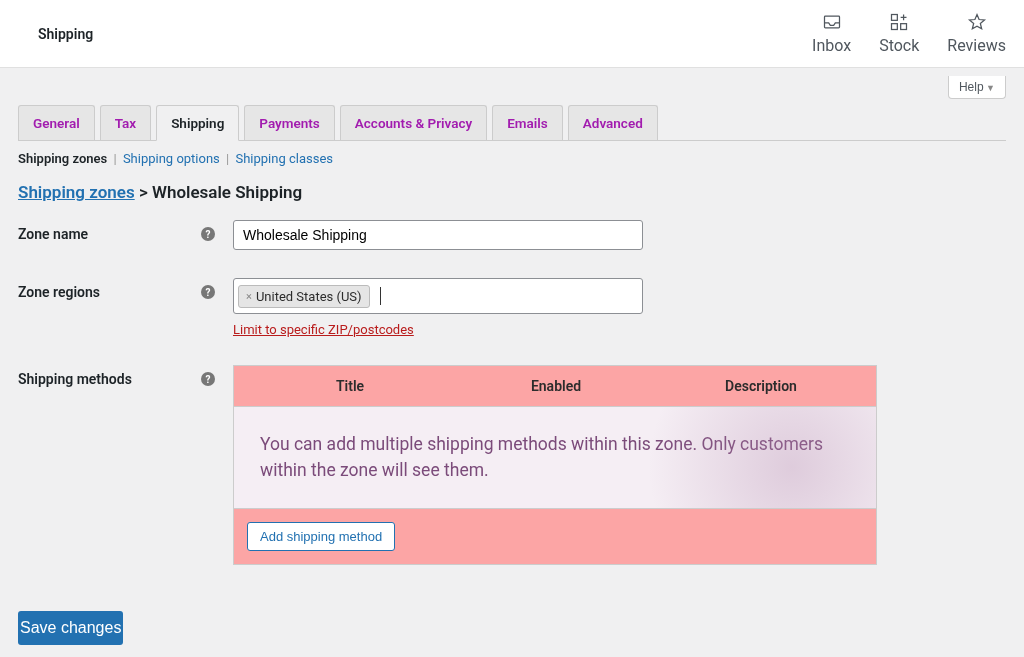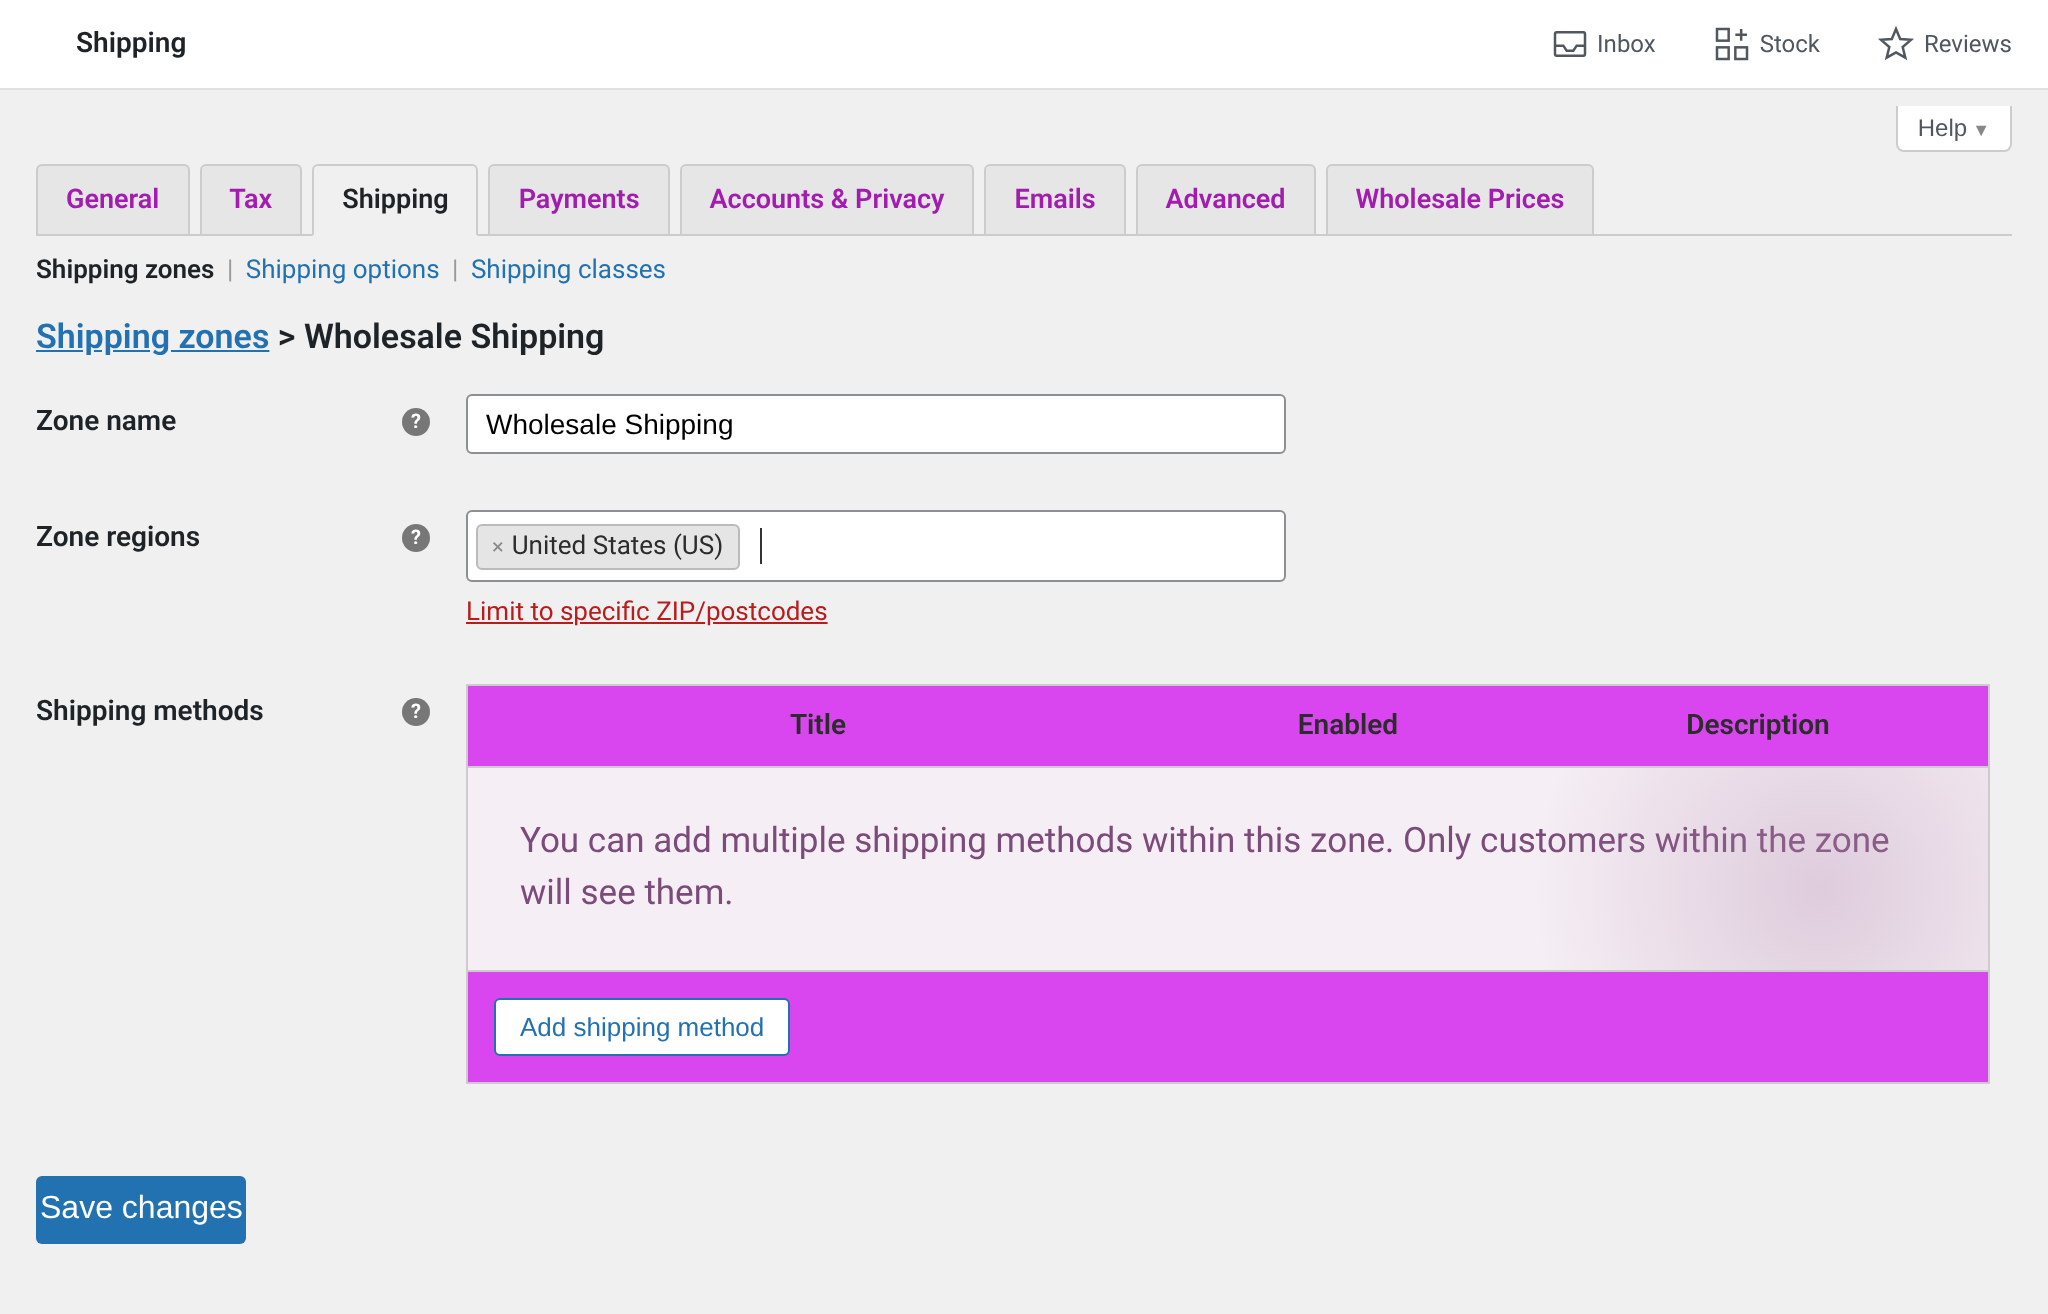--- a/index.html
+++ b/index.html
@@ -1,20 +1,20 @@
 <!DOCTYPE html>
 <html><head>
 <meta charset="utf-8">
 <style>
 * { box-sizing: border-box; margin: 0; padding: 0; }
 body { font-family: -apple-system, BlinkMacSystemFont, "Segoe UI", Roboto, sans-serif; font-size: 13px; color: #2c2c2c; background: #f0f0f1; width: 1024px; }
 .top-bar { background: #fff; display: flex; justify-content: space-between; align-items: center; padding: 12px 18px 12px 38px; border-bottom: 1px solid #e0e0e0; }
 .top-bar-title { font-weight: 600; font-size: 14px; color: #1d2327; }
 .top-bar-actions { display: flex; gap: 28px; }
-.top-action { display: flex; flex-direction: row; align-items: center; gap: 4px; color: #50575e; font-size: 12px; cursor: pointer; }
+.top-action { display: flex; flex-direction: column; align-items: center; gap: 4px; color: #50575e; font-size: 16px; cursor: pointer; }
 .top-action svg { width: 20px; height: 20px; fill: none; stroke: #50575e; stroke-width: 1.5; }
 .help-row { display: flex; justify-content: flex-end; padding: 8px 18px 0 18px; }
 .help-btn { background: #fff; border: 1px solid #ccc; border-top: none; padding: 4px 10px; font-size: 12px; color: #50575e; cursor: pointer; border-radius: 0 0 4px 4px; }
 .help-btn::after { content: " ▼"; font-size: 9px; color: #888; }
 .main { padding: 0 18px 20px 18px; }
 .tabs { display: flex; border-bottom: 1px solid #ccc; margin-top: 6px; }
 .tab { background: #e6e6e6; border: 1px solid #ccc; border-bottom: none; padding: 9px 14px; margin-right: 5px; font-size: 13.5px; font-weight: 600; color: #a21caf; cursor: pointer; border-radius: 3px 3px 0 0; }
 .tab.active { background: #f0f0f1; border-bottom: 1px solid #f0f0f1; margin-bottom: -1px; color: #1d2327; }
 .subtabs { padding: 10px 0; font-size: 13px; }
 .subtabs .sub { color: #2271b1; text-decoration: none; cursor: pointer; }
@@ -25,21 +25,21 @@
 .form-row { display: flex; align-items: flex-start; margin-bottom: 28px; }
 .form-label { width: 215px; font-size: 14px; font-weight: 600; color: #1d2327; padding-top: 6px; display: flex; align-items: center; justify-content: space-between; padding-right: 18px; }
 .help-icon { width: 14px; height: 14px; border-radius: 50%; background: #777; color: #fff; font-size: 10px; font-weight: bold; display: inline-flex; align-items: center; justify-content: center; cursor: help; }
 .form-field { flex: 0 0 auto; }
 .text-input { width: 410px; padding: 6px 9px; font-size: 14px; border: 1px solid #8c8f94; border-radius: 3px; background: #fff; }
 .region-box { width: 410px; min-height: 36px; padding: 4px; border: 1px solid #8c8f94; border-radius: 3px; background: #fff; display: flex; align-items: center; gap: 4px; }
 .region-tag { background: #e5e5e5; border: 1px solid #bbb; border-radius: 3px; padding: 3px 7px; font-size: 13px; display: inline-flex; align-items: center; gap: 4px; }
 .region-tag .x { color: #888; font-size: 11px; cursor: pointer; }
 .region-cursor { border-left: 1px solid #333; height: 18px; margin-left: 6px; }
 .zip-link { display: inline-block; margin-top: 8px; color: #b91c1c; text-decoration: underline; font-size: 13px; cursor: pointer; }
-.methods-table { width: 762px; border: 1px solid #ccc; background: #d946ef; }
+.methods-table { width: 644px; border: 1px solid #ccc; background: #fca5a5; }
 .methods-header { display: flex; padding: 12px 0; border-bottom: 1px solid #ccc; font-weight: 600; color: #2c2c2c; font-size: 14px; }
 .col-title { flex: 1; text-align: center; }
 .col-enabled { width: 180px; text-align: center; }
 .col-desc { width: 230px; text-align: center; }
 .methods-empty { background: #f5eef4; padding: 24px 26px; color: #7b4b7a; font-size: 17.5px; line-height: 1.5; position: relative; overflow: hidden; }
 .methods-empty::after { content: ""; position: absolute; right: -60px; top: -20px; width: 360px; height: 200px; background: radial-gradient(circle at 60% 40%, rgba(180,140,175,0.35), transparent 58%); pointer-events:none; }
 .methods-footer { padding: 13px; border-top: 1px solid #ccc; }
 .add-method-btn { background: #fff; border: 1px solid #2271b1; color: #2271b1; padding: 6px 12px; font-size: 13px; border-radius: 3px; cursor: pointer; }
 .save-btn { margin-top: 18px; background: #2271b1; color: #fff; border: none; padding: 8px 2px; font-size: 16px; border-radius: 3px; cursor: pointer; }
 </style>
@@ -81,21 +81,20 @@
 <div class="main">
 
   <div class="tabs">
     <div class="tab">General</div>
     <div class="tab">Tax</div>
     <div class="tab active">Shipping</div>
     <div class="tab">Payments</div>
     <div class="tab">Accounts &amp; Privacy</div>
     <div class="tab">Emails</div>
     <div class="tab">Advanced</div>
-    <div class="tab">Wholesale Prices</div>
   </div>
 
   <div class="subtabs">
     <span class="sub active">Shipping zones</span>
     <span class="sep"> | </span>
     <span class="sub">Shipping options</span>
     <span class="sep"> | </span>
     <span class="sub">Shipping classes</span>
   </div>
 

